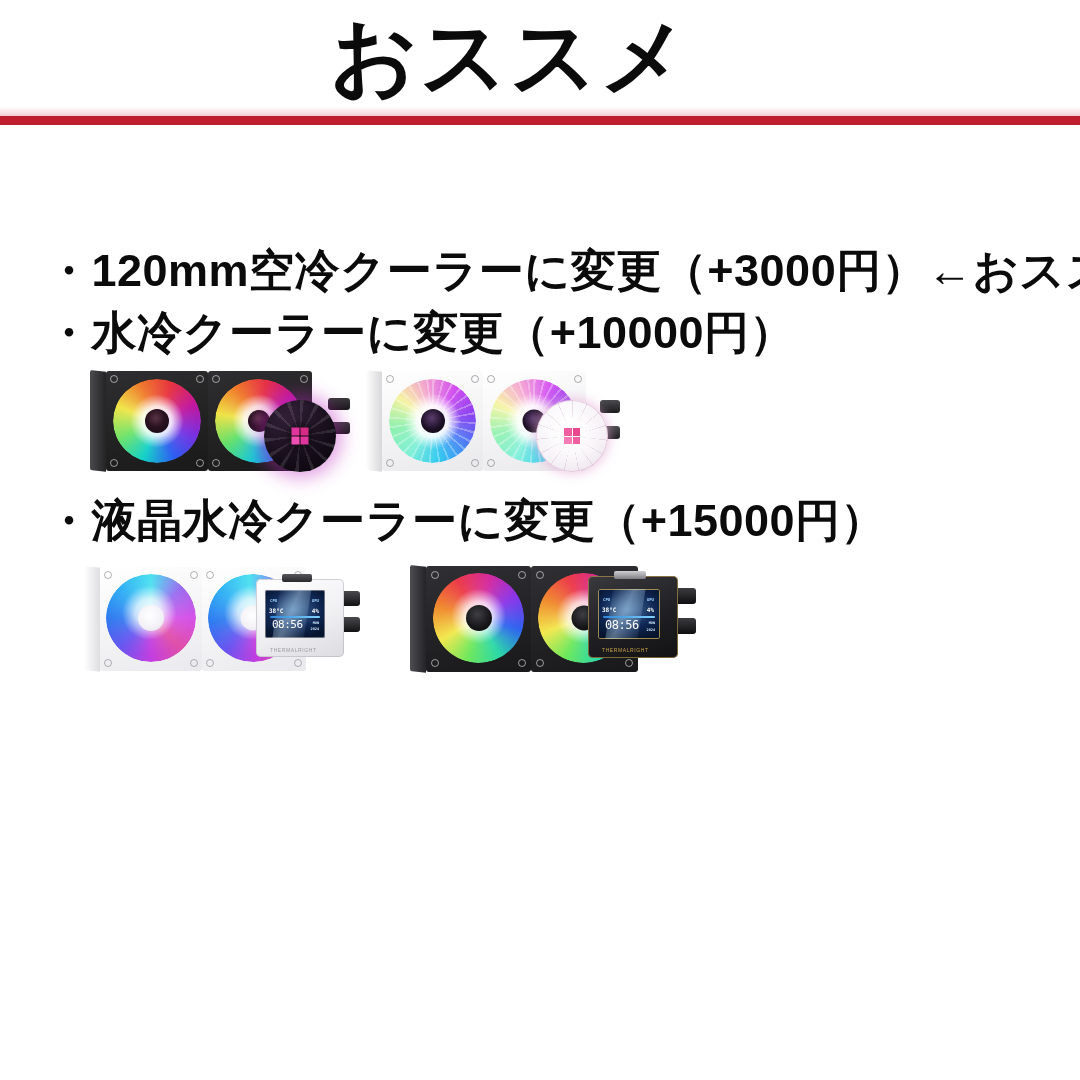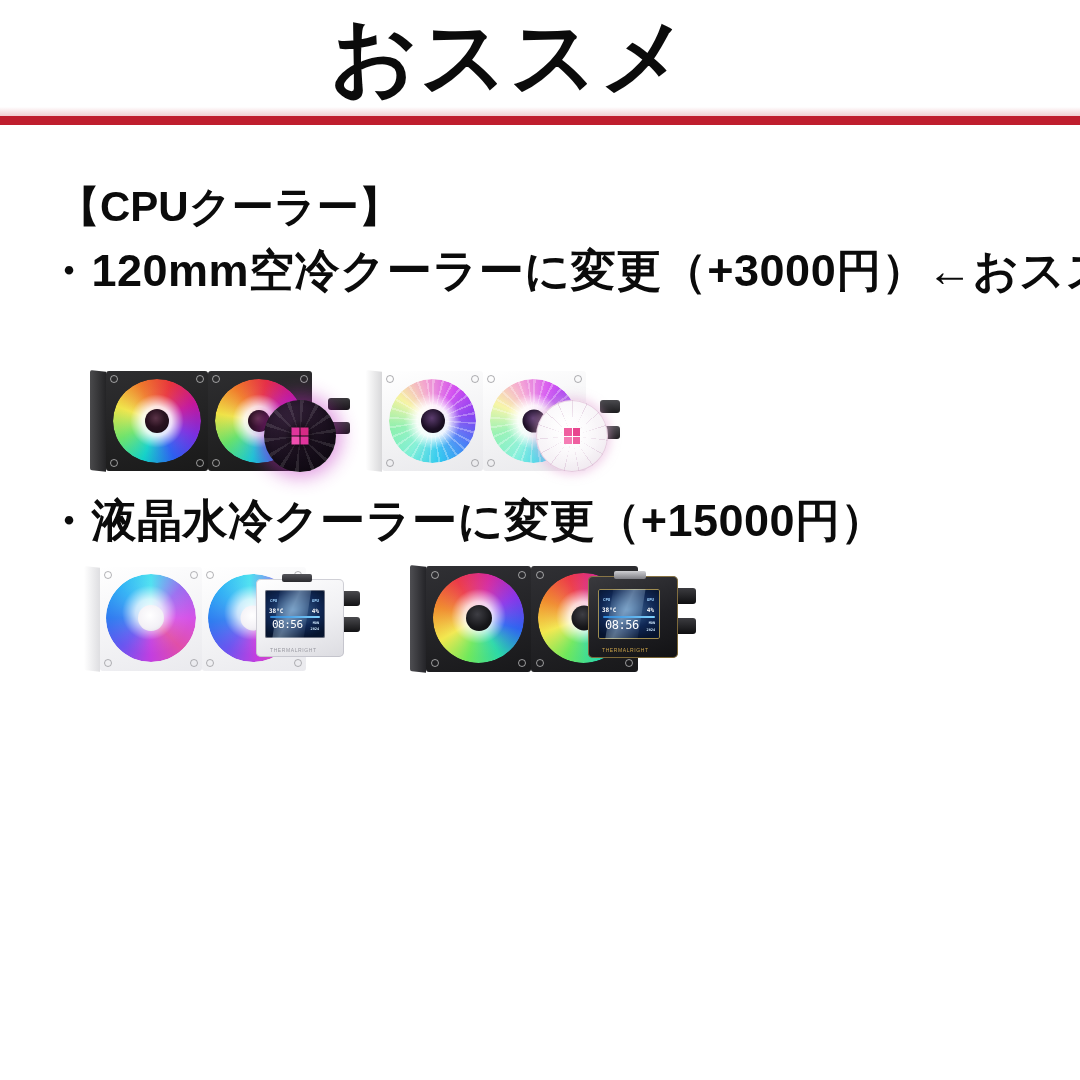--- a/index.html
+++ b/index.html
@@ -216,24 +216,24 @@
 </style>
 </head>
 <body>
 
 <div class="slide-title">おススメ</div>
 <div class="title-rule-glow"></div>
 <div class="title-rule"></div>
 
 <div class="content">
 
-  <div class="line sec-head l-cpuheader">【CPUクーラー】</div>
 
   <div class="line bullet l-air">・120mm空冷クーラーに変更（+3000円）←おススメ</div>
 
+  <div class="line bullet l-aio">・水冷クーラーに変更（+10000円）</div>
 
   <div class="shot" style="left:88px; top:210px; width:268px; height:120px;">
 
     <div class="rad" style="left:2px; top:11px; width:222px; height:100px;">
       <div class="side" style="background:linear-gradient(to right,#4a4a4c,#242426);"></div>
       <div class="fanbox" style="width:102px; background:linear-gradient(165deg,#2e2e30,#191919);">
         <div class="fan" style="left:7px; top:8px; width:88px; height:84px;">
           <div class="blades" style="background:
                conic-gradient(from 200deg,#12d1c8,#6fe36a,#f0e54a,#ef7a2c,#e8343c,#c3179b,#7a2fe0,#2b5ef0,#12d1c8);"></div>
           <div class="blades" style="background:radial-gradient(circle at 50% 50%, rgba(255,255,255,0.95) 0%, rgba(255,255,255,0.85) 24%, rgba(255,255,255,0.05) 44%, rgba(0,0,0,0) 66%);"></div>

